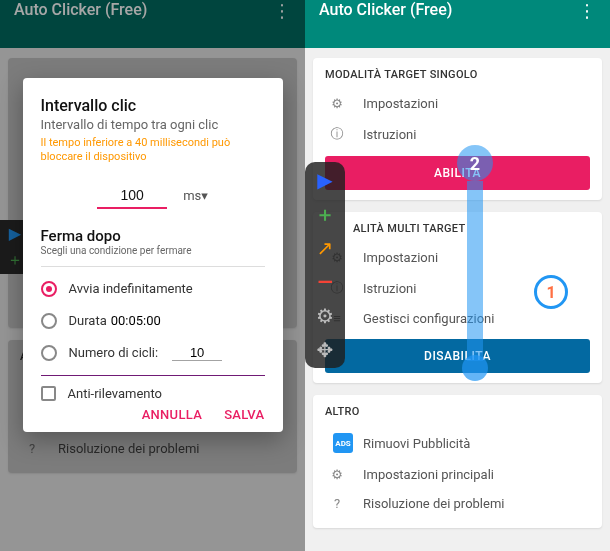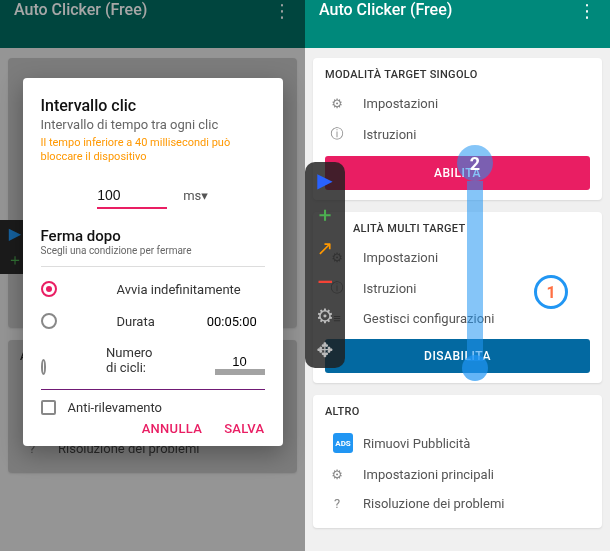--- a/index.html
+++ b/index.html
@@ -19,30 +19,30 @@
 .btn-enable { background: #e91e63; color: #fff; text-align: center; padding: 10px; font-size: 12px; font-weight: 500; letter-spacing: 0.5px; border-radius: 3px; margin-top: 6px; cursor: pointer; }
 .btn-disable { background: #0369a1; color: #fff; text-align: center; padding: 10px; font-size: 12px; font-weight: 500; letter-spacing: 0.5px; border-radius: 3px; margin-top: 6px; cursor: pointer; }
 .ads-icon { width: 20px; height: 20px; background: #2196f3; color: #fff; font-size: 8px; font-weight: bold; display: inline-flex; align-items: center; justify-content: center; border-radius: 3px; margin-left: 8px; }
 
 .overlay { position: absolute; top: 0; left: 0; right: 0; bottom: 0; background: rgba(0,0,0,0.35); display: flex; align-items: flex-start; justify-content: center; padding-top: 78px; }
 .dialog { width: 260px; background: #fff; border-radius: 4px; padding: 18px 18px 10px; box-shadow: 0 8px 24px rgba(0,0,0,0.3); }
 .dlg-title { font-size: 16px; font-weight: 500; color: #111; }
 .dlg-sub { font-size: 13px; color: #666; margin-top: 2px; }
 .dlg-warn { font-size: 11px; color: #ff9800; margin-top: 4px; line-height: 1.3; }
 .interval-row { display: flex; align-items: center; justify-content: center; gap: 16px; margin: 18px 0; }
-.interval-input { width: 70px; font-size: 14px; color: #111; border: none; border-bottom: 2px solid #e91e63; padding: 4px 0; outline: none; }
+.interval-input { width: 70px; text-align: center; font-size: 14px; color: #111; border: none; border-bottom: 2px solid #e91e63; padding: 4px 0; outline: none; }
 .unit-select { display: flex; align-items: center; color: #555; font-size: 13px; cursor: pointer; }
 .stop-title { font-size: 15px; font-weight: 500; color: #111; margin-top: 6px; }
 .stop-sub { font-size: 10px; color: #666; border-bottom: 1px solid #ddd; padding-bottom: 10px; margin-bottom: 6px; }
-.radio-row { display: flex; align-items: flex-end; padding: 8px 0; font-size: 13px; color: #333; gap: 48px; }
+.radio-row { display: flex; align-items: center; padding: 8px 0; font-size: 13px; color: #333; }
 .radio { width: 16px; height: 16px; border: 2px solid #888; border-radius: 50%; margin-right: 12px; position: relative; cursor: pointer; }
 .radio.sel { border-color: #e91e63; }
 .radio.sel::after { content: ''; position: absolute; inset: 3px; background: #e91e63; border-radius: 50%; }
 .blue-val { color: #000000; margin-left: 4px; }
-.cycles-input { width: 50px; border: none; border-bottom: 6px solid #a3a3a3; text-align: center; margin-left: 14px; font-size: 13px; outline: none; }
+.cycles-input { width: 50px; border: none; border-bottom: 1px solid #a3a3a3; text-align: center; margin-left: 14px; font-size: 13px; outline: none; }
 .chk-row { display: flex; align-items: center; padding: 10px 0 6px; border-top: 1px solid #701a75; margin-top: 6px; font-size: 13px; color: #333; }
 .chk { width: 15px; height: 15px; border: 2px solid #888; border-radius: 2px; margin-right: 12px; cursor: pointer; }
 .dlg-actions { display: flex; justify-content: flex-end; gap: 22px; }
 .dlg-btn { color: #e91e63; font-size: 13px; font-weight: 500; cursor: pointer; letter-spacing: 0.3px; }
 
 .toolbar-left { position: absolute; top: 220px; left: 0; width: 30px; background: #2a2a2a; border-radius: 0 6px 6px 0; padding: 6px 0; display: flex; flex-direction: column; align-items: center; gap: 10px; }
 .toolbar-left .ti { font-size: 16px; line-height: 1; }
 
 .toolbar-right { position: absolute; top: 162px; left: 0; width: 40px; background: rgba(30,30,30,0.82); border-radius: 10px; padding: 8px 0; display: flex; flex-direction: column; align-items: center; gap: 14px; z-index: 5; }
 .toolbar-right .ti { font-size: 20px; line-height: 1; }

